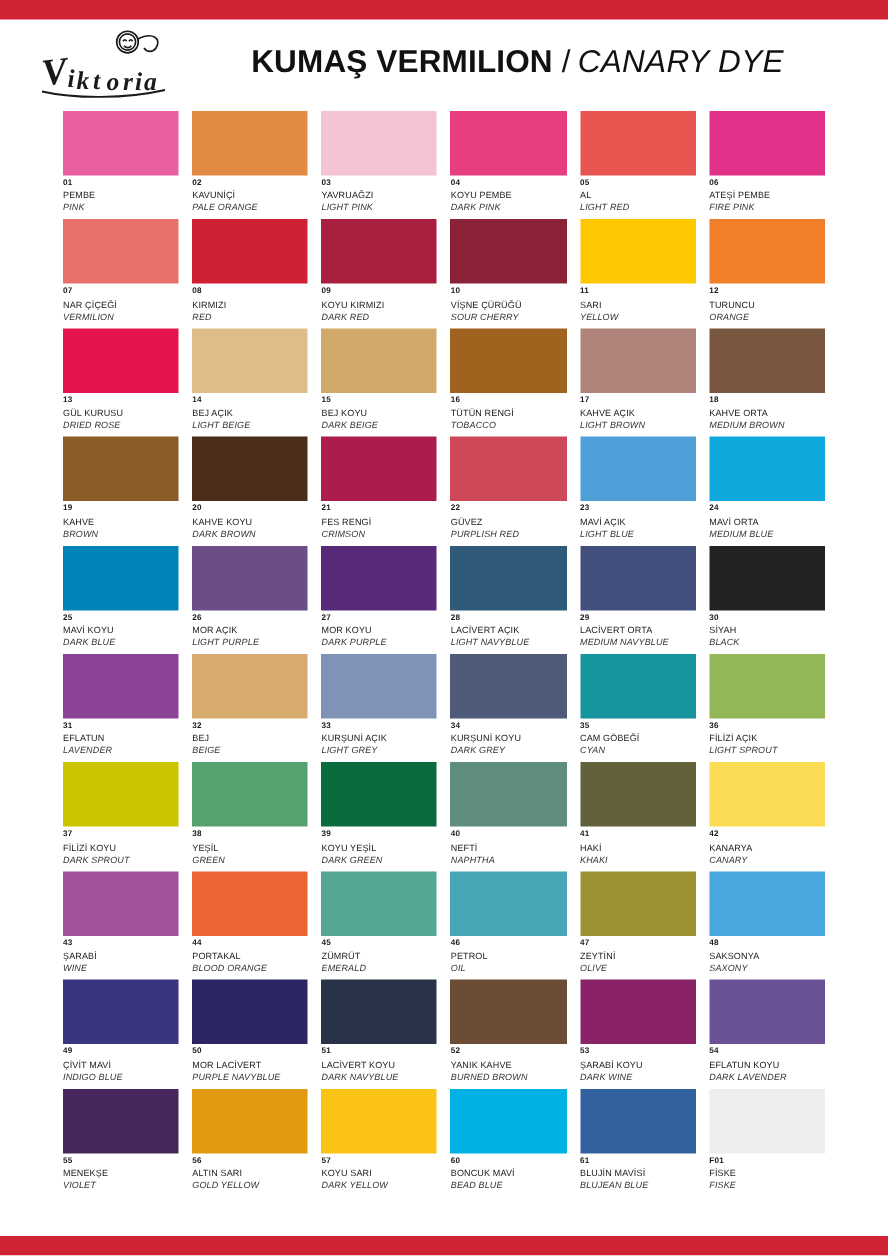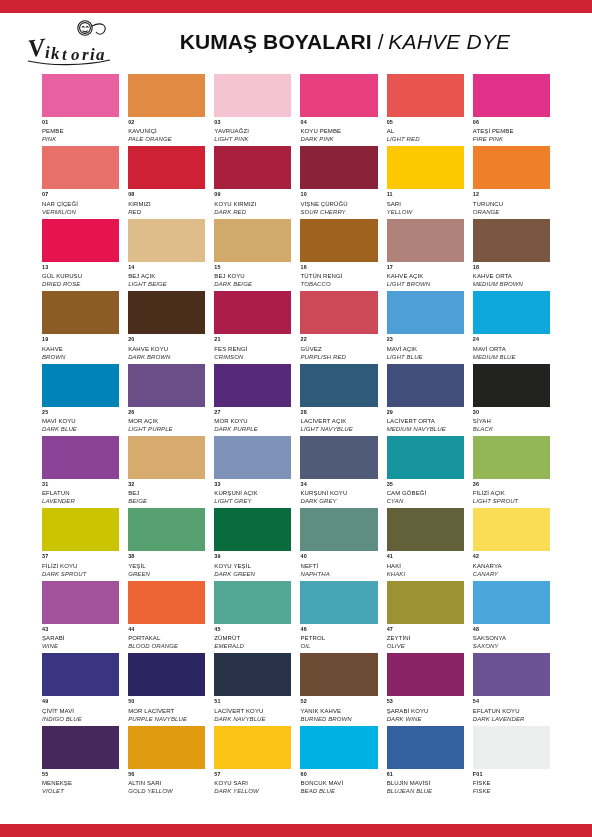--- a/index.html
+++ b/index.html
@@ -162,23 +162,23 @@
           <text x="49" y="43" font-size="17">o</text>
           <text x="60" y="43" font-size="17">r</text>
           <text x="68" y="43" font-size="17">i</text>
           <text x="74" y="43" font-size="17">a</text>
         </g>
         <path d="M6 44 C28 49, 62 49, 88 43" stroke="#1a1a1a" stroke-width="1.2" fill="none"></path>
       </svg>
     </div>
 
     <div class="title">
-      <span class="title-tr">KUMAŞ BOYALARI</span>
+      <span class="title-tr">KUMAŞ VERMILION</span>
       <span class="title-sep">/</span>
-      <span class="title-en">KAHVE DYE</span>
+      <span class="title-en">CANARY DYE</span>
     </div>
 
   </div>
 
   <div class="grid">
       <div class="row">
         <div class="cell">
           <div class="chip" style="background: rgb(232, 96, 159);"></div>
           <div class="meta">
             <span class="code">01</span>

